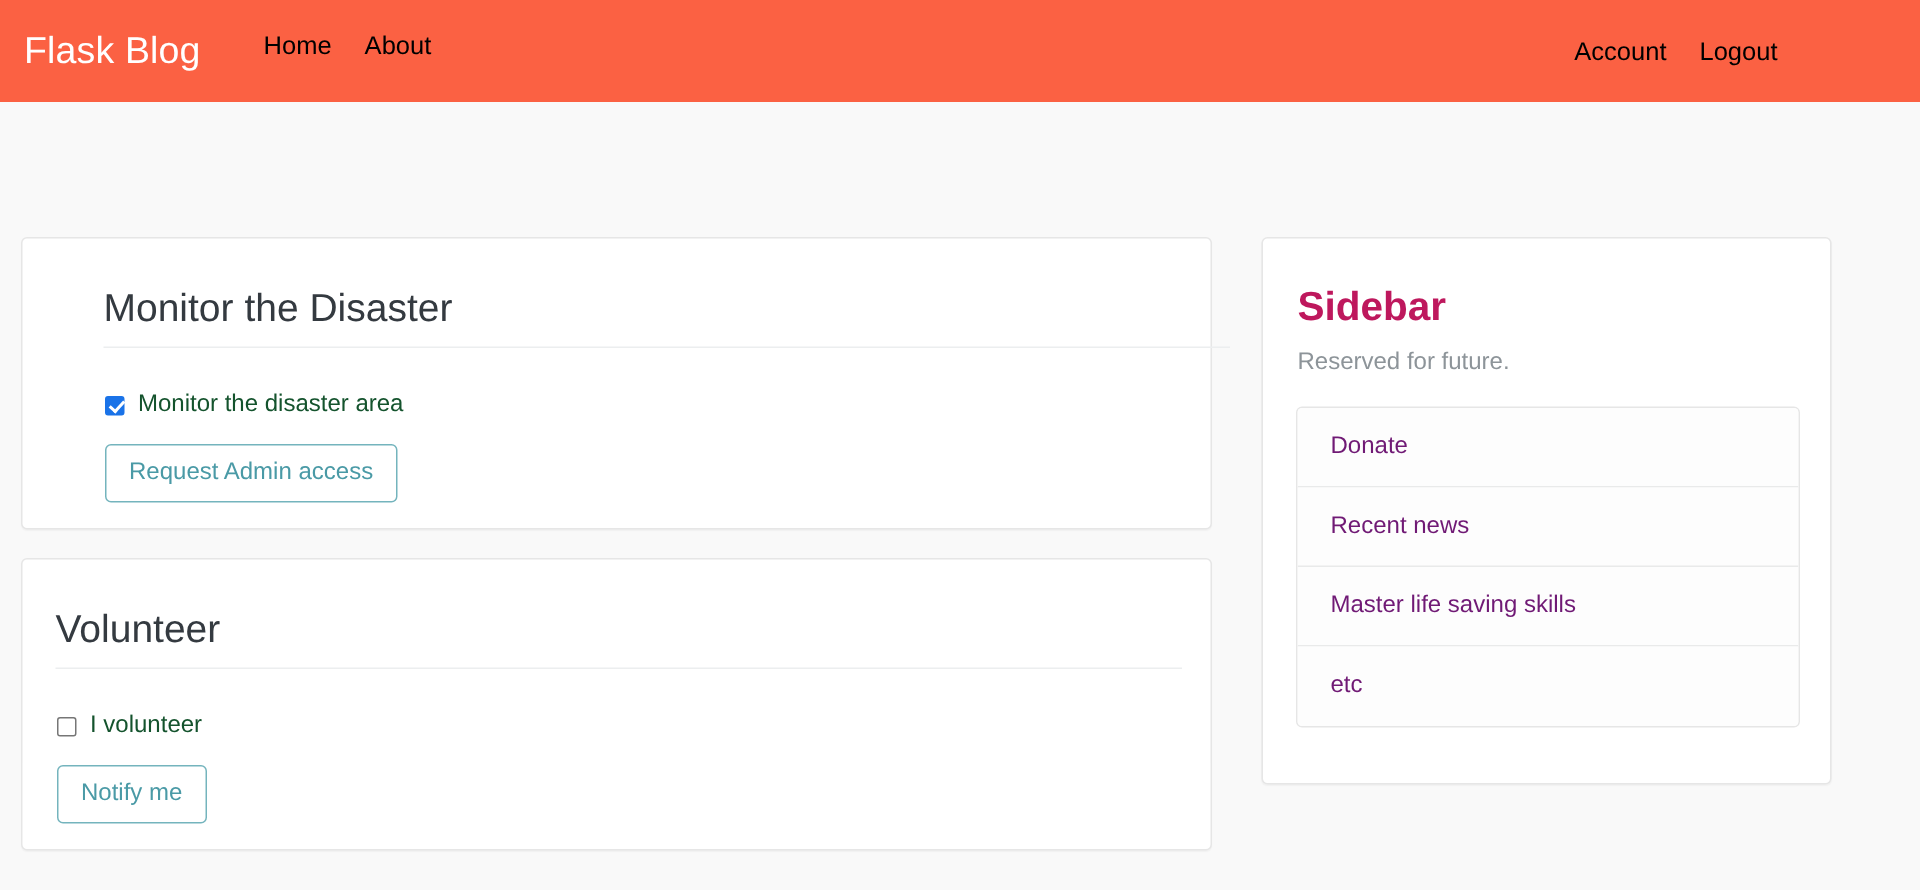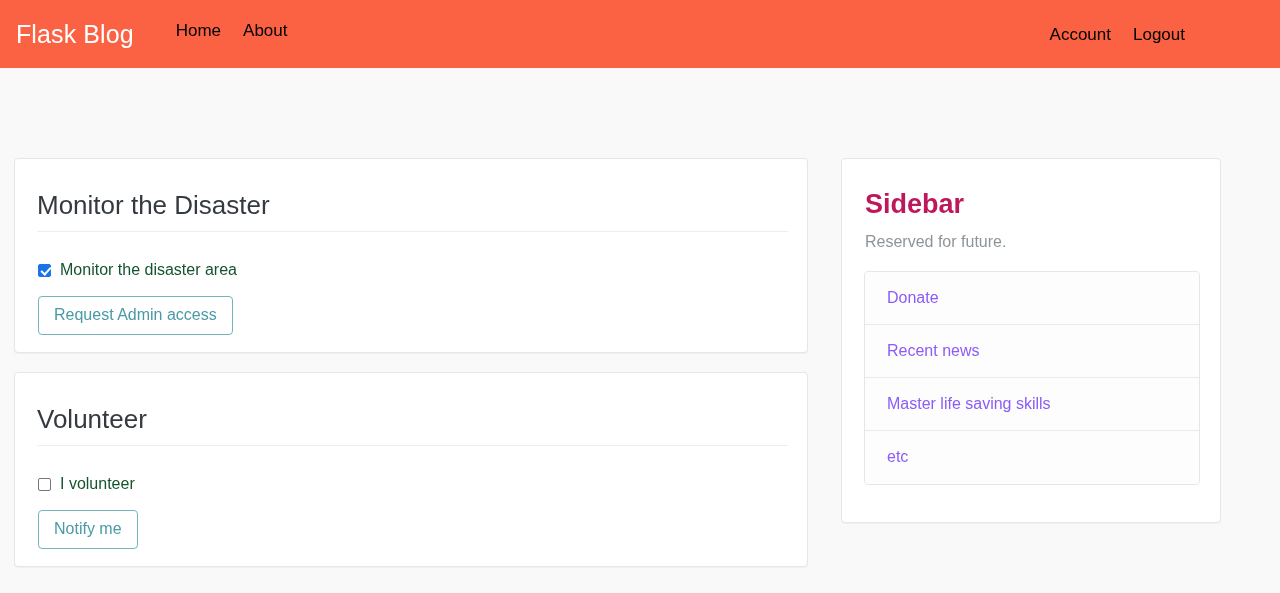--- a/index.html
+++ b/index.html
@@ -79,21 +79,21 @@
     position: absolute;
     background: #ffffff;
     border: 1px solid #e6e6e6;
     border-radius: 4px;
     box-shadow: 0 1px 1px rgba(0,0,0,0.035);
   }
   .card-body {
     padding: 20px 20px 20px 21px;
   }
 
-  .card-main-1 { left: 14px; top: 70px; width: 794px; height: 195px; }
+  .card-main-1 { left: 14px; top: 70px; width: 794px; height: 195px; padding-left: 32px; }
   .card-main-2 { left: 14px; top: 284px; width: 794px; height: 195px; }
   .card-sidebar { left: 841px; top: 70px; width: 380px; height: 365px; }
 
   .card-title {
     font-size: 26px;
     font-weight: 400;
     color: #343a40;
     margin: 0;
     padding: 11px 0 0 1px;
     line-height: 1.2;
@@ -184,21 +184,21 @@
     border-radius: 4px;
     background: #fdfdfd;
     overflow: hidden;
   }
   .list-group-item {
     height: 53px;
     display: flex;
     align-items: center;
     padding: 0 0 0 22px;
     font-size: 16px;
-    color: #8b5cf6;
+    color: #701a75;
     border-bottom: 1px solid #e9eaea;
     background: #fdfdfd;
     cursor: pointer;
     text-decoration: none;
   }
   .list-group-item:last-child { border-bottom: 0; }
 </style>
 </head>
 <body>
 

